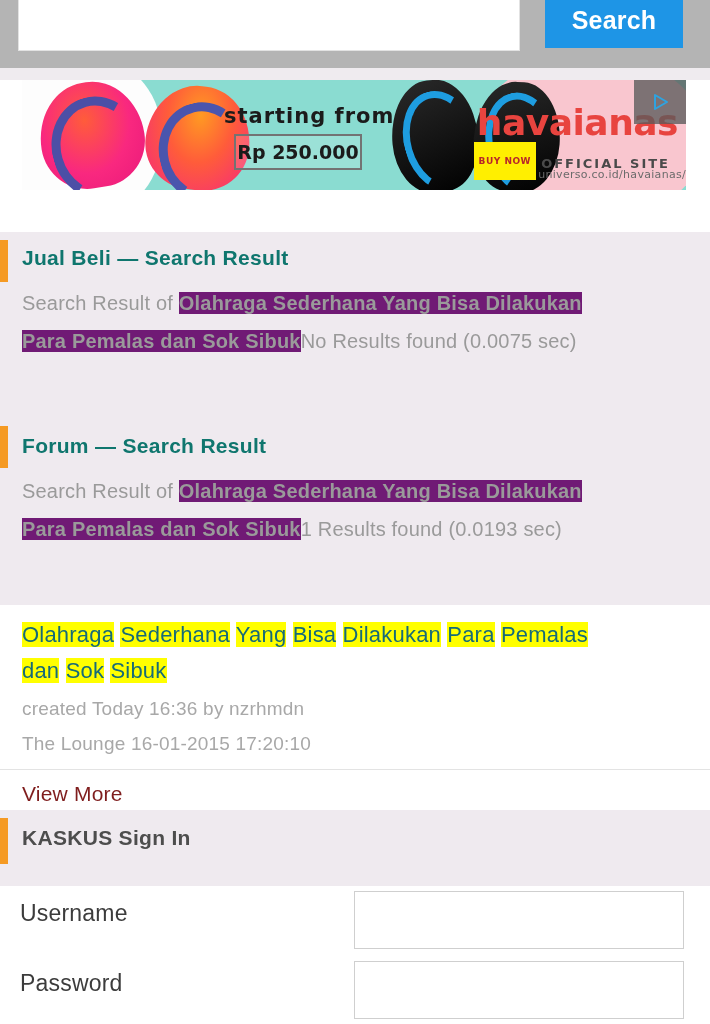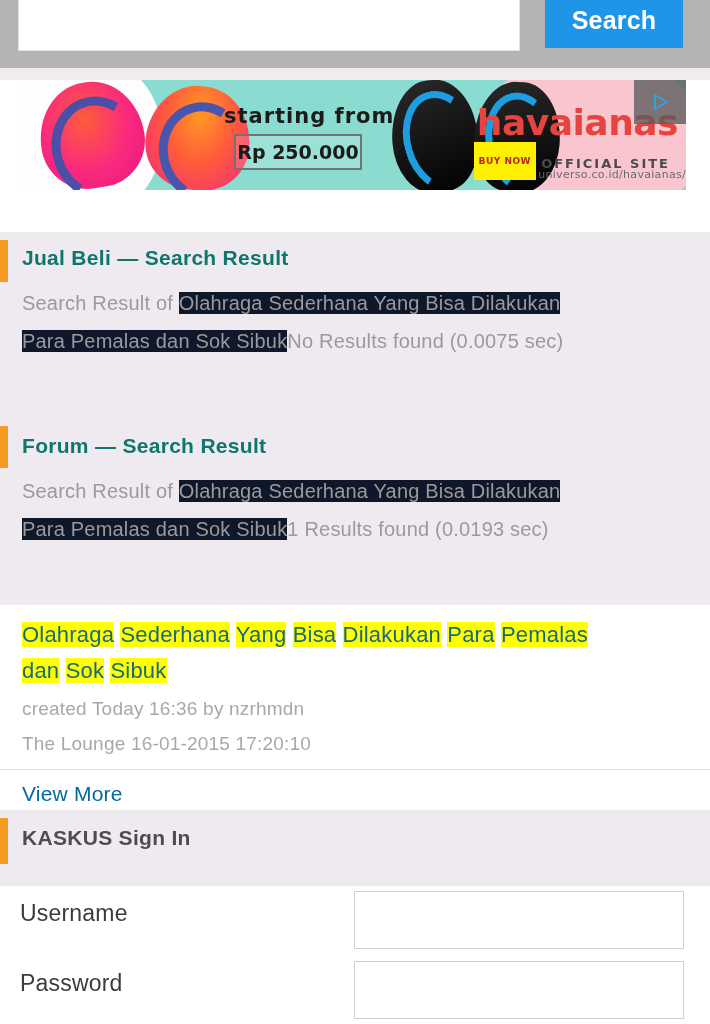--- a/index.html
+++ b/index.html
@@ -220,22 +220,23 @@
     letter-spacing: .3px;
   }
   .panel-body {
     padding: 4px 22px 18px 22px;
     font-size: 20px;
     line-height: 38px;
     color: #9a9a9a;
     letter-spacing: .2px;
   }
   .hl {
-    background: #0f172a;
+    background: #701a75;
     color: #9a9a9a;
+    font-weight: bold;
   }
 
   
   .result-item {
     position: absolute;
     left: 0;
     width: 710px;
     background: #ffffff;
     padding: 0;
   }
@@ -256,21 +257,21 @@
     color: #a8a8a8;
     letter-spacing: .2px;
   }
   .result-divider {
     margin-top: 8px;
     border-top: 1px solid #e3e3e3;
   }
   .view-more {
     padding: 12px 16px 14px 22px;
     font-size: 21px;
-    color: #0369a1;
+    color: #7f1d1d;
     cursor: pointer;
     letter-spacing: .2px;
   }
 
   
   .signin-head {
     position: absolute;
     left: 0;
     width: 710px;
     background: #efeaef;

